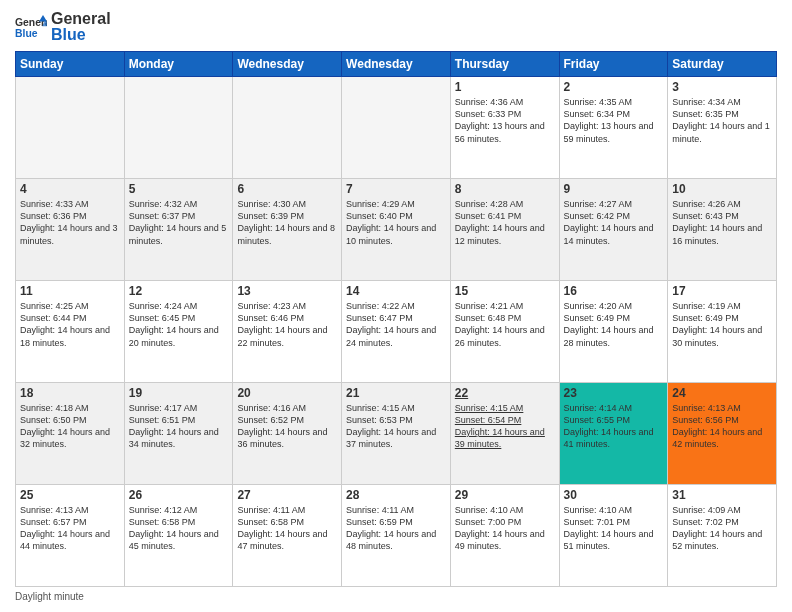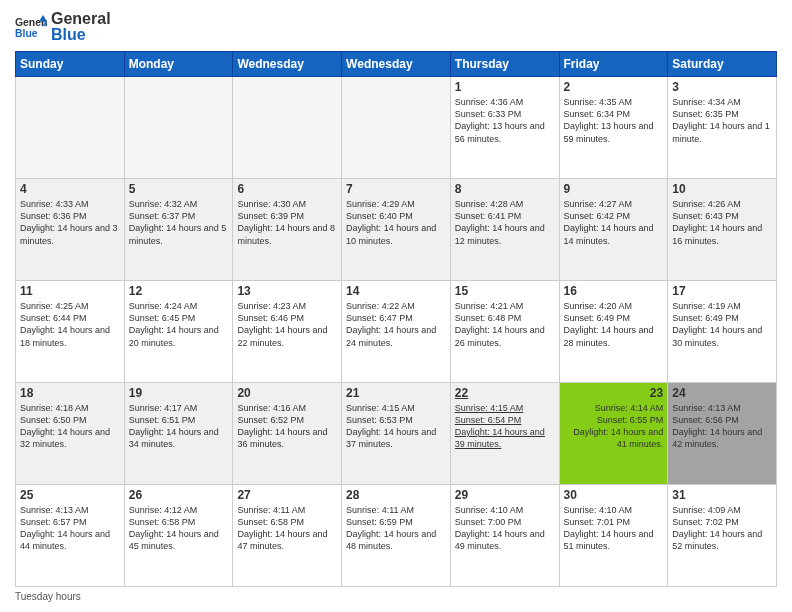--- a/index.html
+++ b/index.html
@@ -219,25 +219,25 @@
             <div class="day-info">Sunrise: 4:16 AM<br>Sunset: 6:52 PM<br>Daylight: 14 hours and 36 minutes.</div>
           </td>
           <td style="background: rgb(240, 240, 240);">
             <span class="day-num">21</span>
             <div class="day-info">Sunrise: 4:15 AM<br>Sunset: 6:53 PM<br>Daylight: 14 hours and 37 minutes.</div>
           </td>
           <td style="background: rgb(240, 240, 240); text-decoration: underline;">
             <span class="day-num">22</span>
             <div class="day-info">Sunrise: 4:15 AM<br>Sunset: 6:54 PM<br>Daylight: 14 hours and 39 minutes.</div>
           </td>
-          <td style="background: #84cc16; text-align: right;">
+          <td style="background: #14b8a6;">
             <span class="day-num">23</span>
             <div class="day-info">Sunrise: 4:14 AM<br>Sunset: 6:55 PM<br>Daylight: 14 hours and 41 minutes.</div>
           </td>
-          <td style="background: #a3a3a3;">
+          <td style="background: #f97316;">
             <span class="day-num">24</span>
             <div class="day-info">Sunrise: 4:13 AM<br>Sunset: 6:56 PM<br>Daylight: 14 hours and 42 minutes.</div>
           </td>
         </tr>
         <tr>
           <td>
             <span class="day-num">25</span>
             <div class="day-info">Sunrise: 4:13 AM<br>Sunset: 6:57 PM<br>Daylight: 14 hours and 44 minutes.</div>
           </td>
           <td>
@@ -261,14 +261,14 @@
             <div class="day-info">Sunrise: 4:10 AM<br>Sunset: 7:01 PM<br>Daylight: 14 hours and 51 minutes.</div>
           </td>
           <td>
             <span class="day-num">31</span>
             <div class="day-info">Sunrise: 4:09 AM<br>Sunset: 7:02 PM<br>Daylight: 14 hours and 52 minutes.</div>
           </td>
         </tr>
       </tbody>
   </table>
 
-  <div class="footer-note">Tuesday hours</div>
+  <div class="footer-note">Daylight minute</div>
 </div>
 
 </body></html>

